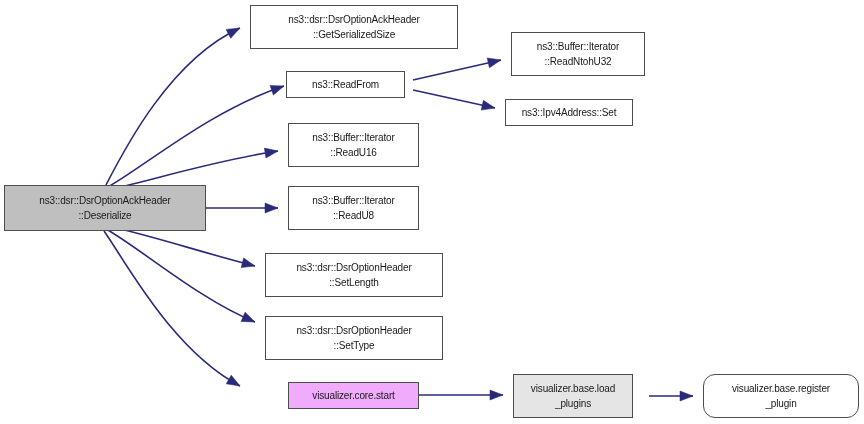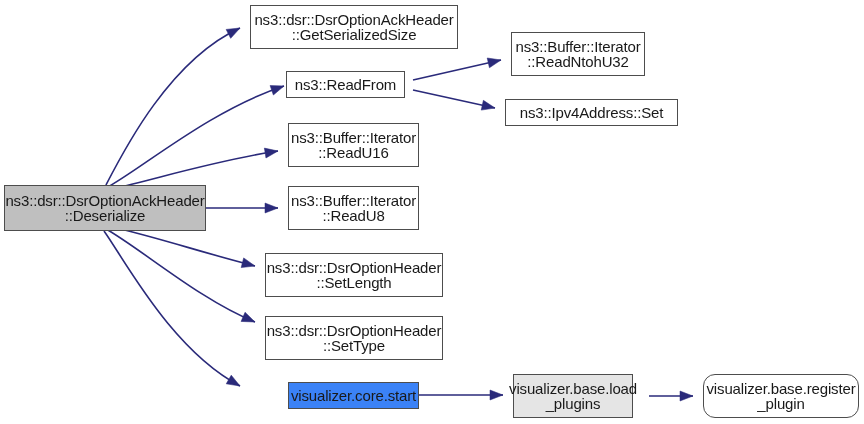--- a/index.html
+++ b/index.html
@@ -36,21 +36,21 @@
   .node-box {
     position: absolute;
     box-sizing: border-box;
     border: 1.4px solid #4D4D4D;
     background: #ffffff;
     display: flex;
     align-items: center;
     justify-content: center;
     text-align: center;
     color: #191919;
-    font-size: 15px;
+    font-size: 10px;
     line-height: 15.4px;
     letter-spacing: -0.15px;
     white-space: pre-line;
     padding: 12px 4px;
   }
   .node-box.root {
     background: #BFBFBF;
     border-color: #4D4D4D;
   }
   .node-label {
@@ -115,22 +115,22 @@
 ::GetSerializedSize</span></div>
       <div class="node-box" style="left: 286px; top: 71px; width: 119px; height: 27px; background: rgb(255, 255, 255); border-color: rgb(77, 77, 77); color: rgb(25, 25, 25);"><span class="node-label">ns3::ReadFrom</span></div>
       <div class="node-box" style="left: 288px; top: 123px; width: 131px; height: 44px; background: rgb(255, 255, 255); border-color: rgb(77, 77, 77); color: rgb(25, 25, 25);"><span class="node-label">ns3::Buffer::Iterator
 ::ReadU16</span></div>
       <div class="node-box" style="left: 288px; top: 186px; width: 131px; height: 44px; background: rgb(255, 255, 255); border-color: rgb(77, 77, 77); color: rgb(25, 25, 25);"><span class="node-label">ns3::Buffer::Iterator
 ::ReadU8</span></div>
       <div class="node-box" style="left: 265px; top: 253px; width: 178px; height: 44px; background: rgb(255, 255, 255); border-color: rgb(77, 77, 77); color: rgb(25, 25, 25);"><span class="node-label">ns3::dsr::DsrOptionHeader
 ::SetLength</span></div>
       <div class="node-box" style="left: 265px; top: 316px; width: 178px; height: 44px; background: rgb(255, 255, 255); border-color: rgb(77, 77, 77); color: rgb(25, 25, 25);"><span class="node-label">ns3::dsr::DsrOptionHeader
 ::SetType</span></div>
-      <div class="node-box" style="left: 288px; top: 382px; width: 131px; height: 27px; background: #3b82f6; border-color: rgb(77, 77, 77); color: rgb(25, 25, 25);"><span class="node-label">visualizer.core.start</span></div>
+      <div class="node-box" style="left: 288px; top: 382px; width: 131px; height: 27px; background: #f0abfc; border-color: rgb(77, 77, 77); color: rgb(25, 25, 25);"><span class="node-label">visualizer.core.start</span></div>
       <div class="node-box" style="left: 511px; top: 32px; width: 134px; height: 44px; background: rgb(255, 255, 255); border-color: rgb(77, 77, 77); color: rgb(25, 25, 25);"><span class="node-label">ns3::Buffer::Iterator
 ::ReadNtohU32</span></div>
-      <div class="node-box" style="left: 505px; top: 99px; width: 173px; height: 27px; background: rgb(255, 255, 255); border-color: rgb(77, 77, 77); color: rgb(25, 25, 25);"><span class="node-label">ns3::Ipv4Address::Set</span></div>
+      <div class="node-box" style="left: 505px; top: 99px; width: 128px; height: 27px; background: rgb(255, 255, 255); border-color: rgb(77, 77, 77); color: rgb(25, 25, 25);"><span class="node-label">ns3::Ipv4Address::Set</span></div>
       <div class="node-box" style="left: 513px; top: 374px; width: 120px; height: 44px; background: #e5e5e5; border-color: rgb(77, 77, 77); color: rgb(25, 25, 25);"><span class="node-label">visualizer.base.load
 _plugins</span></div>
       <div class="node-box" style="left: 703px; top: 374px; width: 156px; height: 44px; background: rgb(255, 255, 255); border-color: rgb(77, 77, 77); color: rgb(25, 25, 25); border-radius: 12px;"><span class="node-label">visualizer.base.register
 _plugin</span></div>
     </div>
 </div>
 
 </body></html>

